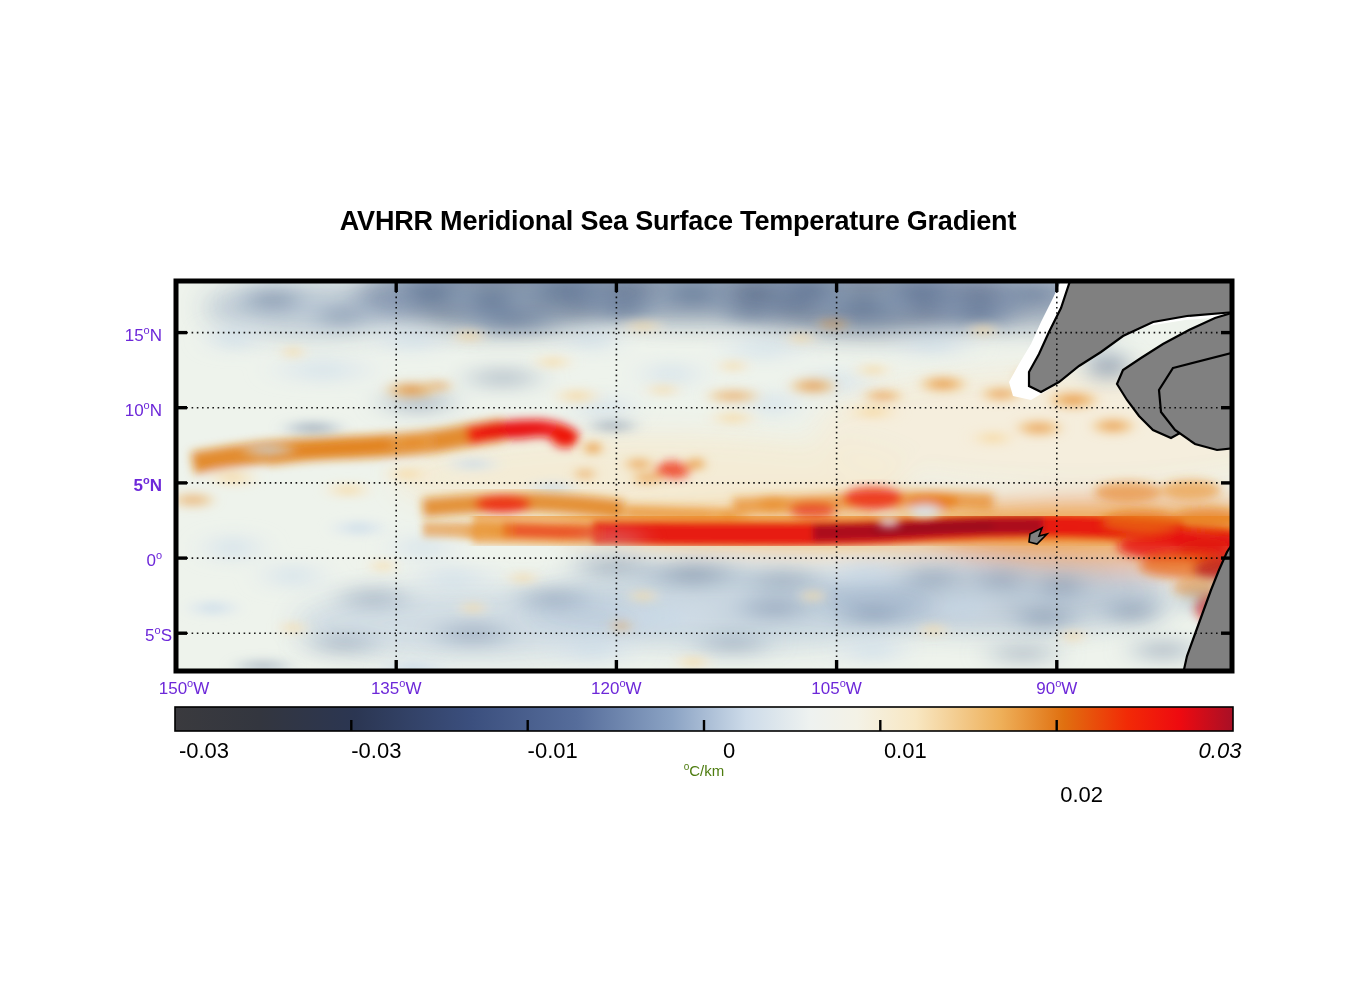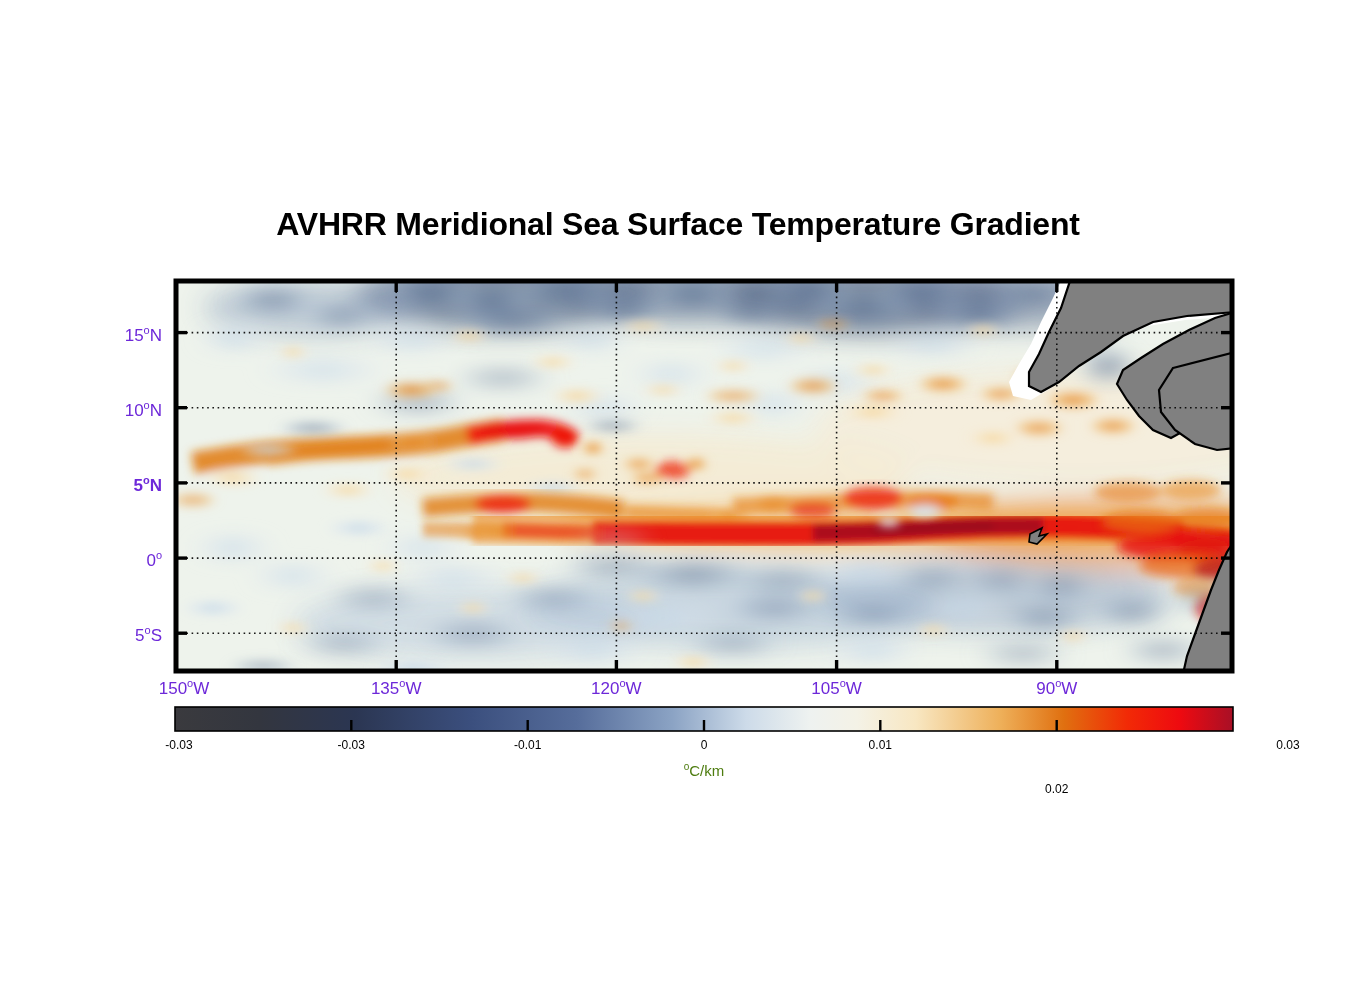--- a/index.html
+++ b/index.html
@@ -19,21 +19,21 @@
     left: 0; top: 0;
     width: 1356px;
     height: 1000px;
   }
   .title {
     position: absolute;
     left: 0;
     top: 206px;
     width: 1356px;
     text-align: center;
-    font-size: 32px;
+    font-size: 27px;
     font-weight: bold;
     color: #000000;
     letter-spacing: -0.2px;
   }
   .subtitle {
     position: absolute;
     left: 0;
     top: 253px;
     width: 1356px;
     text-align: center;
@@ -55,25 +55,26 @@
   .ylabel {
     text-align: right;
     transform: translateY(-50%);
   }
   .xlabel {
     text-align: center;
     transform: translateX(-50%);
   }
   .cblabel {
     position: absolute;
-    font-size: 12px;
+    font-size: 22px;
     color: #000000;
     text-align: center;
     transform: translateX(-50%);
     white-space: nowrap;
+    margin-left: 25px;
   }
   .cbunits {
     position: absolute;
     font-size: 15px;
     color: #4d7c0f;
     text-align: center;
     transform: translateX(-50%);
     white-space: nowrap;
   }
   .cbunits sup {
@@ -425,21 +426,21 @@
   </div>
   <div class="axis-label ylabel" style="left:78px; top:410.7px; width:84px;">
     <span>10<sup>o</sup>N</span>
   </div>
   <div class="axis-label ylabel" style="left:78px; top:485.9px; width:84px;font-weight:bold;">
     <span>5<sup>o</sup>N</span>
   </div>
   <div class="axis-label ylabel" style="left:78px; top:561.1px; width:84px;">
     <span>0<sup>o</sup></span>
   </div>
-  <div class="axis-label ylabel" style="left:78px; top:636.2px; width:84px;">
+  <div class="axis-label ylabel" style="left:88px; top:636.2px; width:84px;">
     <span>5<sup>o</sup>S</span>
   </div>
 
   <div class="axis-label xlabel" style="left:176px; top:679px;margin-left:8px;">
     <span>150<sup>o</sup>W</span>
   </div>
   <div class="axis-label xlabel" style="left:396.2px; top:679px;">
     <span>135<sup>o</sup>W</span>
   </div>
   <div class="axis-label xlabel" style="left:616.4px; top:679px;">
@@ -493,21 +494,21 @@
   </div>
   <div class="cblabel" style="left:704px; top:738px;">
     <span>0</span>
   </div>
   <div class="cblabel" style="left:880.3px; top:738px;">
     <span>0.01</span>
   </div>
   <div class="cblabel" style="left:1056.7px; top:782px;">
     <span>0.02</span>
   </div>
-  <div class="cblabel" style="left:1288px; top:738px;">
+  <div class="cblabel" style="left:1195px; top:738px;font-style:italic;">
     <span>0.03</span>
   </div>
 
   <div class="cbunits" style="left:704px; top:762px;">
     <span><sup>o</sup>C/km</span>
   </div>
 
 </div>
 
 </body></html>

